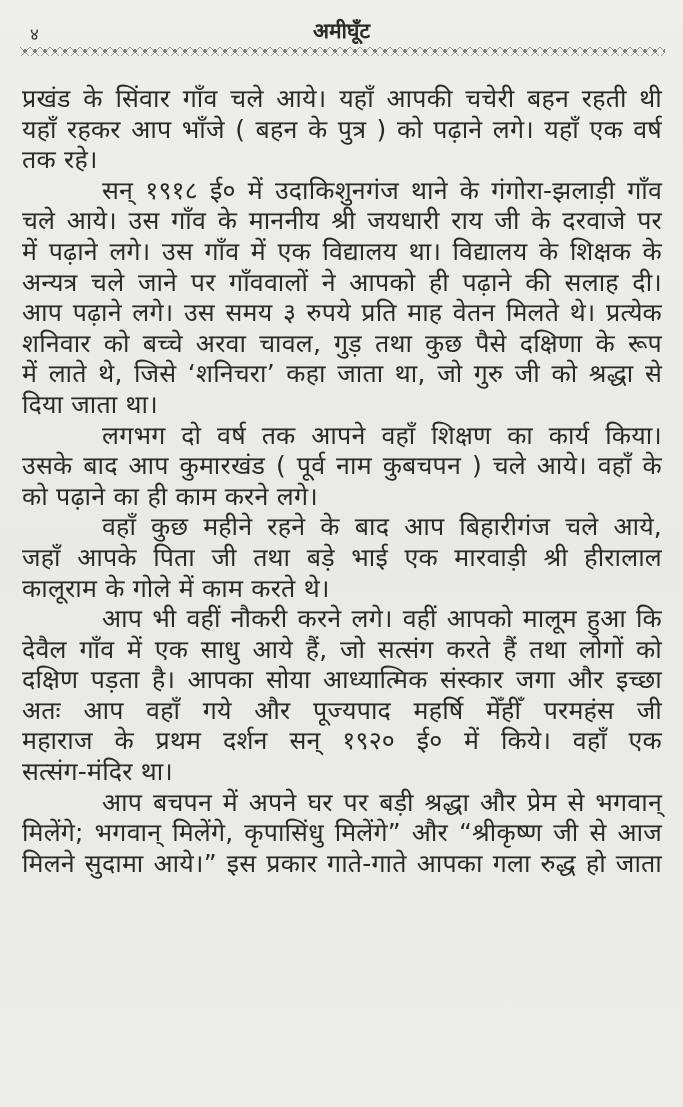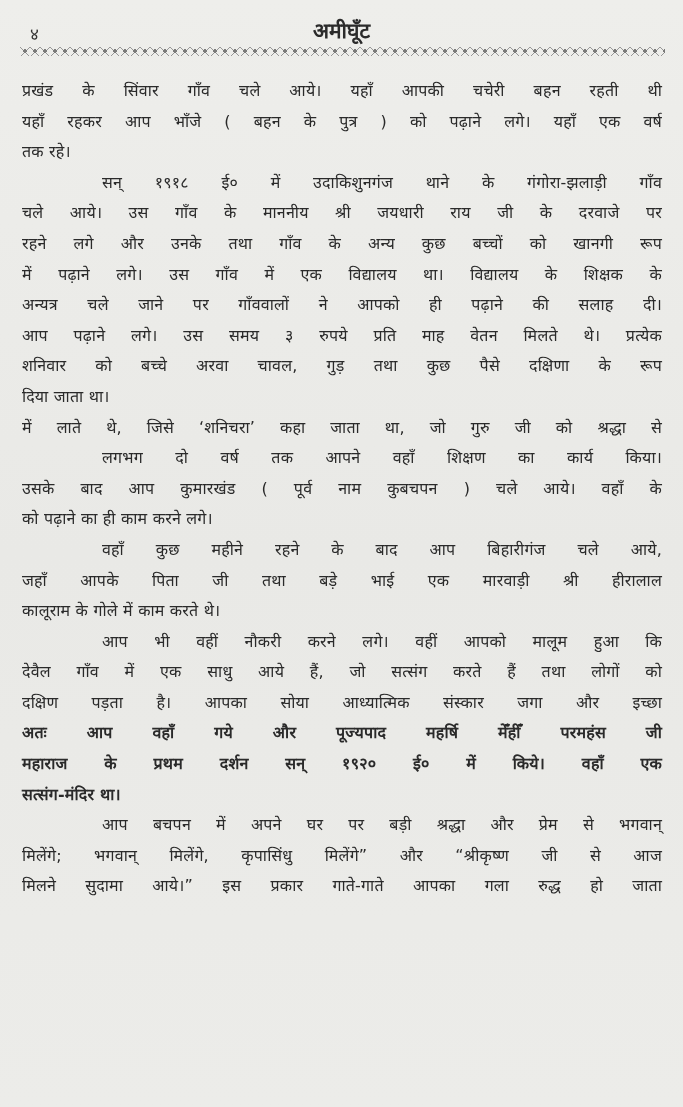--- a/index.html
+++ b/index.html
@@ -27,27 +27,27 @@
   .ornament {
     position: absolute; left: 20px; top: 46px; width: 645px; height: 10px;
     background-image:
       radial-gradient(circle at 5px 5px, #666 0 1.6px, transparent 2px),
       linear-gradient(45deg, transparent 40%, #8a8a8a 41% 49%, transparent 50%),
       linear-gradient(-45deg, transparent 40%, #8a8a8a 41% 49%, transparent 50%);
     background-size: 10px 10px, 10px 10px, 10px 10px;
     opacity: 0.85;
   }
   .body-text {
-    position: absolute; left: 22px; top: 76px; width: 640px;
-    font-size: 16px; line-height: 30.6px; letter-spacing: 0.2px;
+    position: absolute; left: 22px; top: 84px; width: 640px;
+    font-size: 25px; line-height: 30.6px; letter-spacing: 0.2px;
   }
   .para { margin: 0; text-align: justify; text-align-last: left; }
   .line { display: block; text-align: justify; text-align-last: justify; white-space: nowrap; }
   .line.last { text-align-last: left; }
-  .bold { font-weight: bold; }
+  .bold { font-weight: normal; }
 </style>
 </head>
 <body>
 
 <div class="page">
 
   <div class="header">
     <span class="page-number">४</span>
     <div class="running-title">अमीघूँट</div>
   </div>
@@ -58,27 +58,26 @@
 
     <p class="para">
       <span class="line">प्रखंड के सिंवार गाँव चले आये। यहाँ आपकी चचेरी बहन रहती थी</span>
       <span class="line">यहाँ रहकर आप भाँजे ( बहन के पुत्र ) को पढ़ाने लगे। यहाँ एक वर्ष</span>
       <span class="line last">तक रहे।</span>
     </p>
 
     <p class="para">
       <span class="line" style="padding-left:80px">सन् १९१८ ई० में उदाकिशुनगंज थाने के गंगोरा-झलाड़ी गाँव</span>
       <span class="line">चले आये। उस गाँव के माननीय श्री जयधारी राय जी के दरवाजे पर</span>
-      <span class="line">रहने लगे और उनके तथा गाँव के अन्य कुछ बच्चों को खानगी रूप</span>
       <span class="line">में पढ़ाने लगे। उस गाँव में एक विद्यालय था। विद्यालय के शिक्षक के</span>
       <span class="line">अन्यत्र चले जाने पर गाँववालों ने आपको ही पढ़ाने की सलाह दी।</span>
       <span class="line">आप पढ़ाने लगे। उस समय ३ रुपये प्रति माह वेतन मिलते थे। प्रत्येक</span>
       <span class="line">शनिवार को बच्चे अरवा चावल, गुड़ तथा कुछ पैसे दक्षिणा के रूप</span>
+      <span class="line">में लाते थे, जिसे ‘शनिचरा’ कहा जाता था, जो गुरु जी को श्रद्धा से</span>
       <span class="line last">दिया जाता था।</span>
-      <span class="line">में लाते थे, जिसे ‘शनिचरा’ कहा जाता था, जो गुरु जी को श्रद्धा से</span>
     </p>
 
     <p class="para">
       <span class="line" style="padding-left:80px">लगभग दो वर्ष तक आपने वहाँ शिक्षण का कार्य किया।</span>
       <span class="line">उसके बाद आप कुमारखंड ( पूर्व नाम कुबचपन ) चले आये। वहाँ के</span>
       <span class="line last">को पढ़ाने का ही काम करने लगे।</span>
     </p>
 
     <p class="para">
       <span class="line" style="padding-left:80px">वहाँ कुछ महीने रहने के बाद आप बिहारीगंज चले आये,</span>

